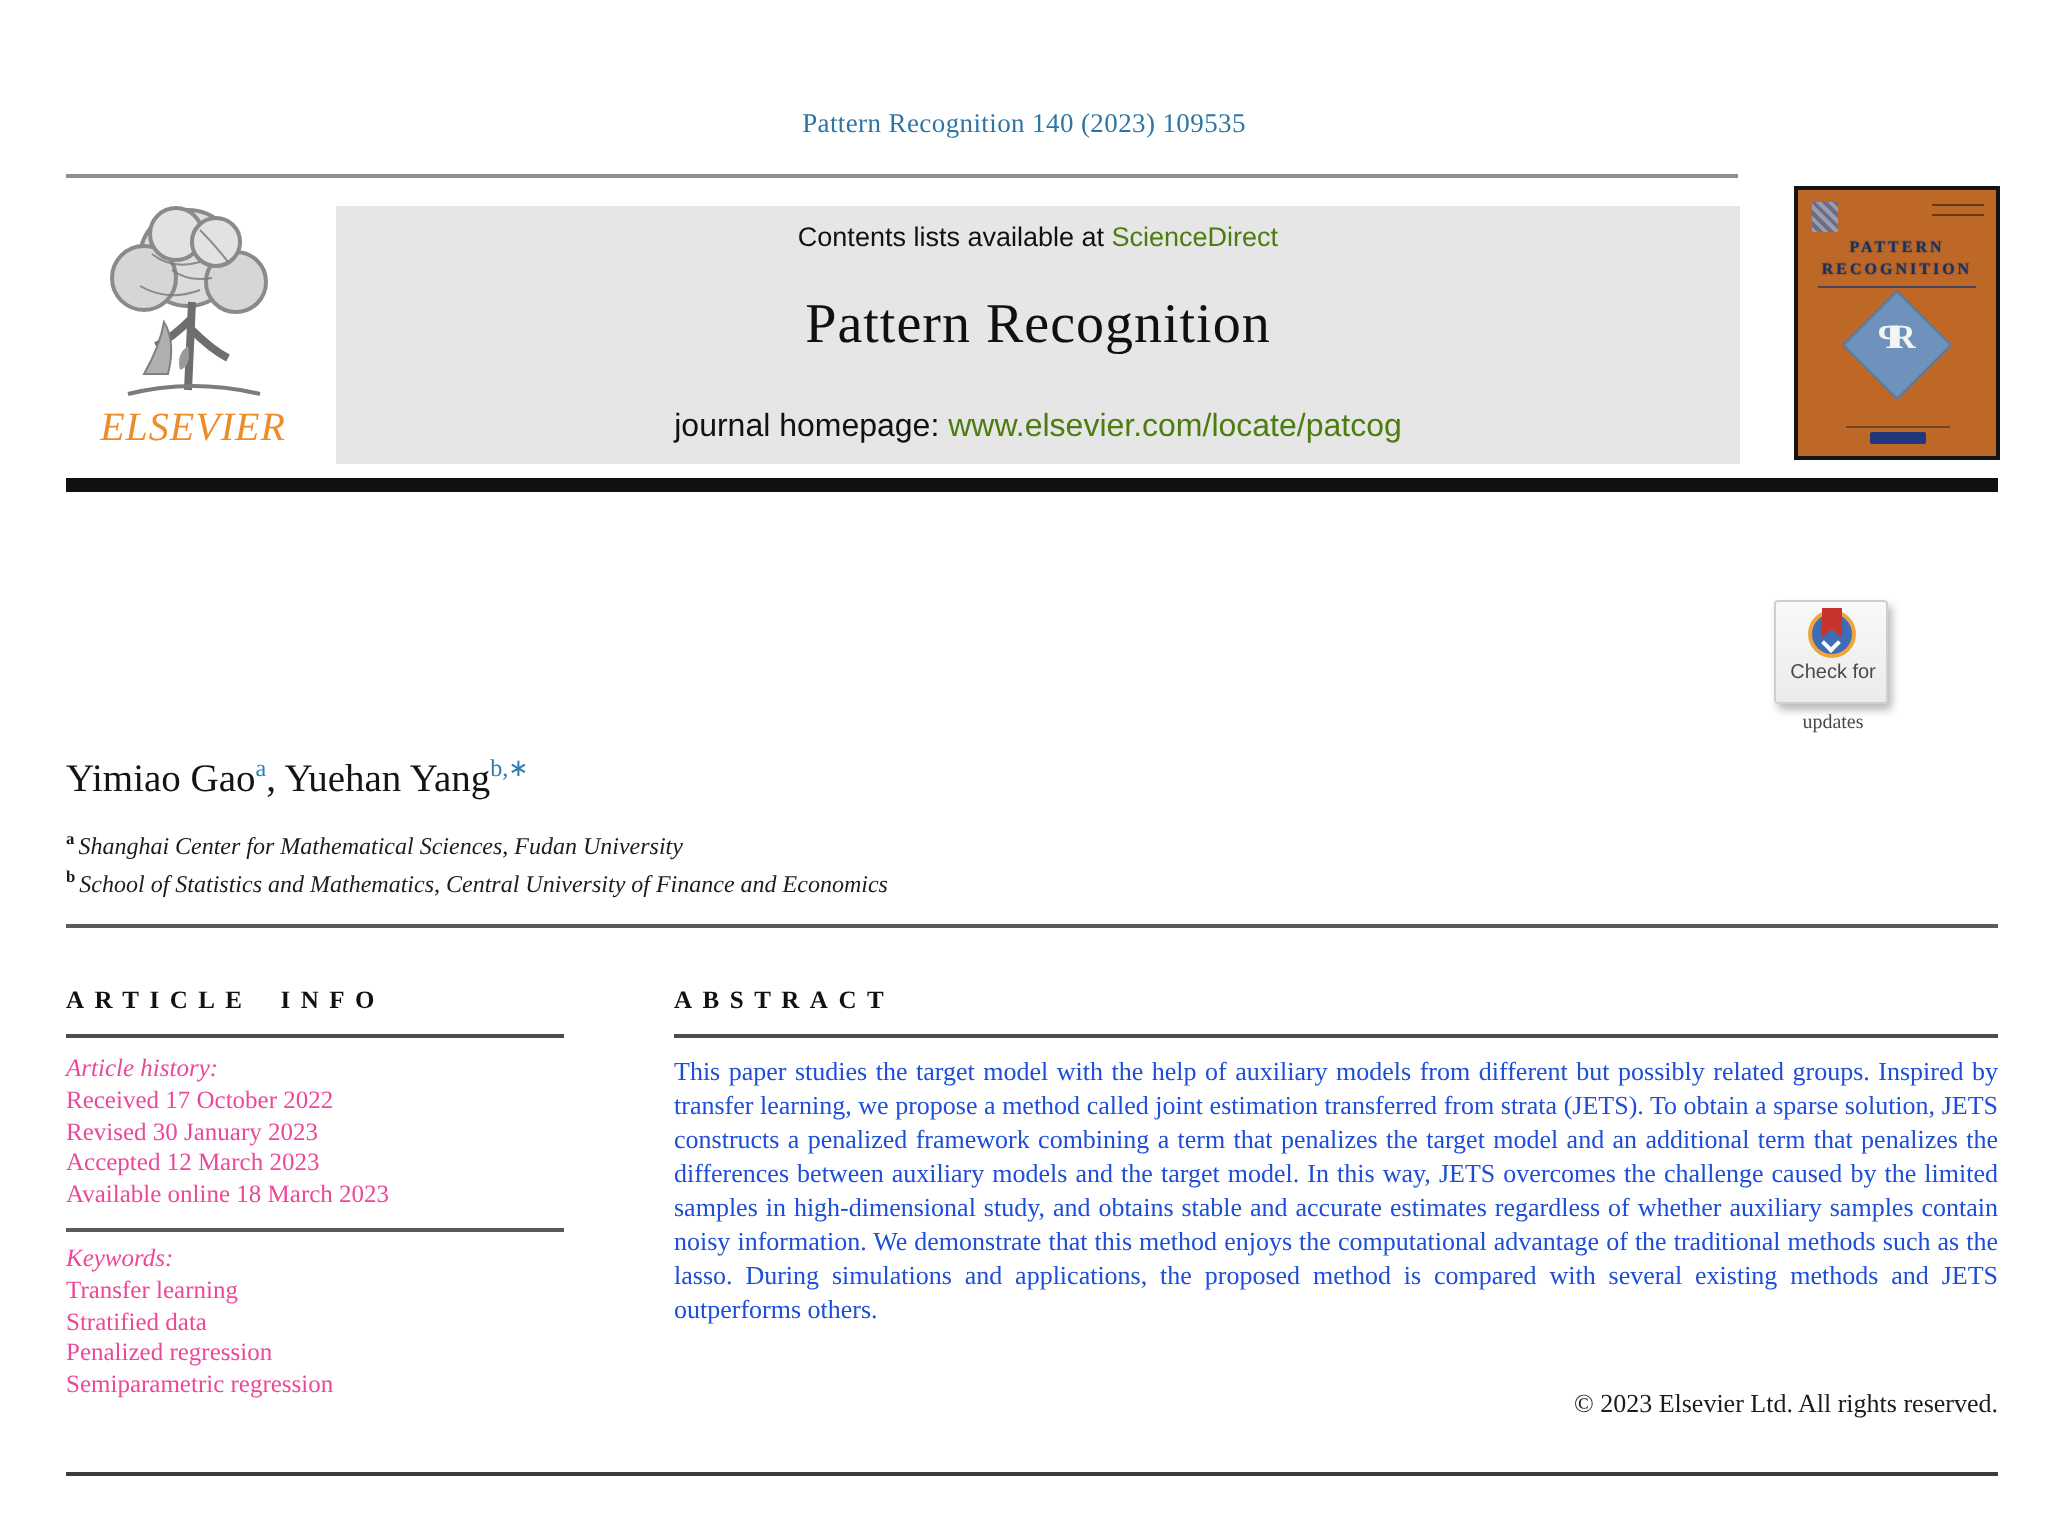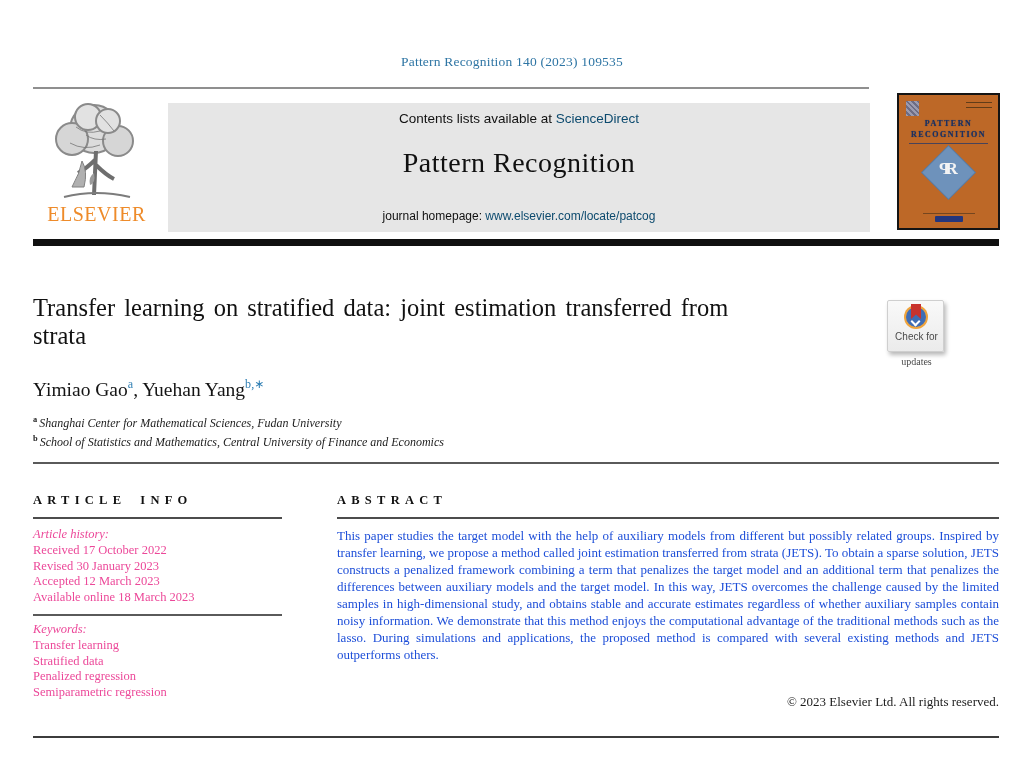--- a/index.html
+++ b/index.html
@@ -9,31 +9,31 @@
   #page { position:relative; width:1024px; height:760px; background:#fff; }
 
   
   #citation { top:54px; left:0; width:1024px; text-align:center;
               font-size:13.5px; color:#2e75a4; letter-spacing:.2px; }
   #top-rule { top:87px; left:33px; width:836px; height:2px; background:#8f8f8f; }
 
   
   #publisher { top:99px; left:30px; width:133px; height:133px; text-align:center; }
   #tree-wrap { height:106px; }
-  #elsevier-word { font-size:20px; color:#ee8b2a; letter-spacing:.5px; margin-top:-2px; }
+  #elsevier-word { font-size:20px; color:#ee8b2a; letter-spacing:.5px; margin-top:-2px;font-style:italic; }
 
   
   #banner { top:103px; left:168px; width:702px; height:129px; background:#e6e6e6; }
   #contents-line { top:8px; left:0; width:702px; text-align:center;
                    font-family:"Liberation Sans", sans-serif; font-size:13.5px; color:#111; }
-  .blue-link { color:#0c4a6e; text-decoration:none; cursor:pointer; }
+  .blue-link { color:#4d7c0f; text-decoration:none; cursor:pointer; }
   #journal-title { top:44px; left:0; width:702px; text-align:center;
                    font-size:28px; color:#101010; letter-spacing:.5px; }
   #homepage-line { bottom:9px; left:0; width:702px; text-align:center;
-                   font-family:"Liberation Sans", sans-serif; font-size:12px; color:#111; }
+                   font-family:"Liberation Sans", sans-serif; font-size:16px; color:#111; }
 
   
   #cover { top:93px; left:897px; width:103px; height:137px; background:#bd6827;
            border:2px solid #141414; }
   #cover-logo { top:6px; left:7px; width:13px; height:15px;
                 background:repeating-linear-gradient(45deg,#9b9bb0 0 2px,#6d6d85 2px 4px); }
   #cover-marks { top:7px; right:6px; width:26px; height:6px;
                  border-top:1px solid #3a2a12; border-bottom:1px solid #3a2a12; opacity:.7; }
   .cover-title { left:0; width:99px; text-align:center; color:#1e2f5e;
                  font-weight:bold; font-size:8px; letter-spacing:1.5px;
@@ -155,24 +155,20 @@
     <div id="diamond" class="abs"></div>
     <div id="monogram" class="abs">
       <span class="mirror">P</span><span>R</span>
     </div>
     <div id="cover-footline" class="abs"></div>
     <div id="cover-bar" class="abs"></div>
   </div>
 
   <div id="black-bar" class="abs"></div>
 
-  <div id="paper-title" class="abs">
-    <span style="display:block">Transfer learning on stratified data: joint estimation transferred from</span>
-    <span style="display:block">strata</span>
-  </div>
 
   <div id="crossmark" class="abs">
     <div id="cm-ring" class="abs">
       <div id="cm-circle" class="abs"></div>
       <div id="cm-bookmark" class="abs"></div>
       <div id="cm-chevron" class="abs"></div>
     </div>
     <div id="cm-line1" class="abs cm-text">Check for</div>
     <div id="cm-line2" class="abs cm-text">updates</div>
   </div>

